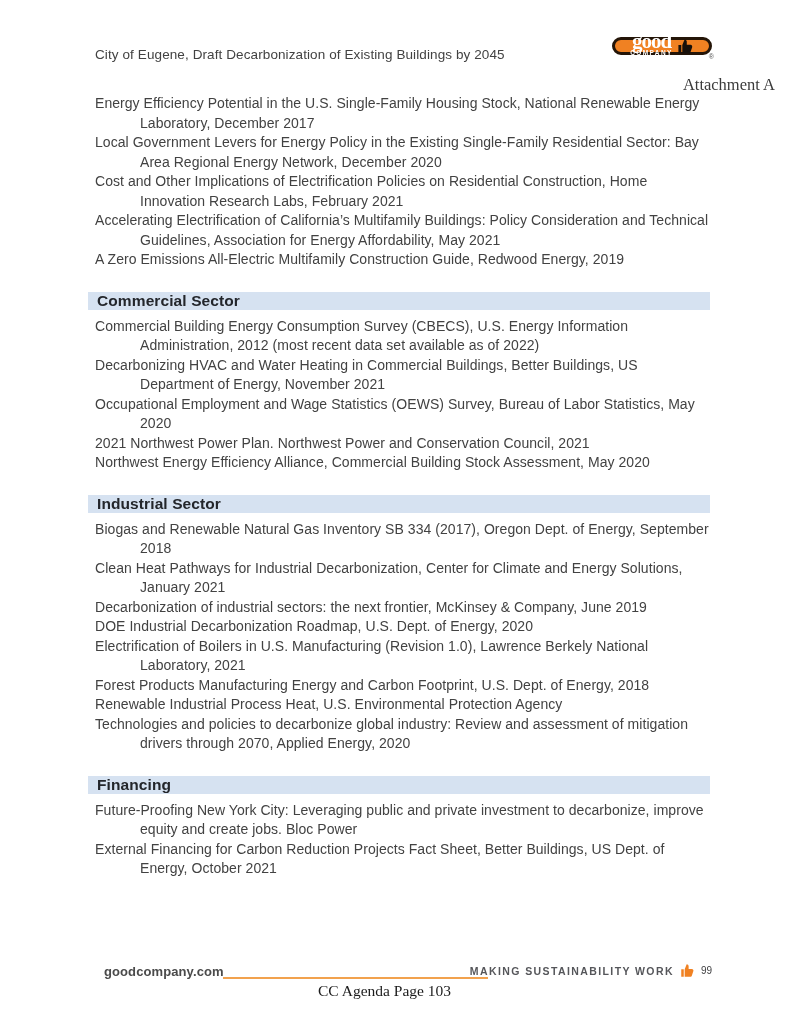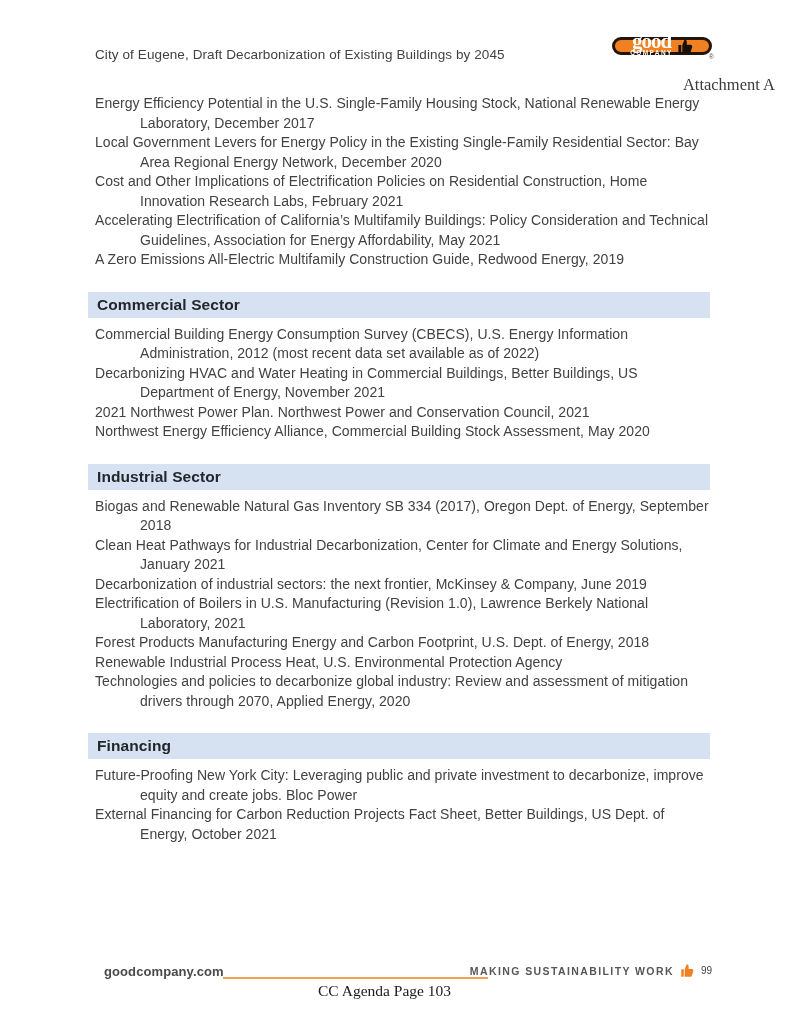--- a/index.html
+++ b/index.html
@@ -34,21 +34,21 @@
   
   .content { position:absolute; left:88px; top:94px; width:622px; }
   .ref-list {
     margin:0; padding:0; list-style:none;
     font-size:14px; line-height:19.5px; color:#424242; letter-spacing:0.05px;
   }
   .ref-list li { padding-left:52px; text-indent:-45px; }
   .ref-list.after-bar { margin-top:7px; }
 
   .section-bar {
-    margin-top:22px; height:26px; background:#D6E2F1;
+    margin-top:22px; height:18px; background:#D6E2F1;
     display:flex; align-items:center; padding-left:9px; box-sizing:border-box;
   }
   .section-bar span {
     font-size:15.5px; font-weight:bold; color:#23262b; letter-spacing:0.1px;
   }
 
   
   .footer-site { position:absolute; left:104px; top:964px; font-size:13px; font-weight:bold; color:#4a4a4a; letter-spacing:0.1px; }
   .footer-line { position:absolute; left:223px; top:977px; width:265px; height:2px; background:#F2A24E; }
   .footer-right { position:absolute; right:88px; top:963px; display:flex; align-items:center; gap:6px; }
@@ -89,31 +89,33 @@
       <li>Accelerating Electrification of California’s Multifamily Buildings: Policy Consideration and Technical Guidelines, Association for Energy Affordability, May 2021</li>
       <li>A Zero Emissions All-Electric Multifamily Construction Guide, Redwood Energy, 2019</li>
     </ul>
 
     <div class="section-bar">
       <span>Commercial Sector</span>
     </div>
     <ul class="ref-list after-bar">
       <li>Commercial Building Energy Consumption Survey (CBECS), U.S. Energy Information Administration, 2012 (most recent data set available as of 2022)</li>
       <li>Decarbonizing HVAC and Water Heating in Commercial Buildings, Better Buildings, US Department of Energy, November 2021</li>
+      <li>Occupational Employment and Wage Statistics (OEWS) Survey, Bureau of Labor Statistics, May 2020</li>
       <li>2021 Northwest Power Plan. Northwest Power and Conservation Council, 2021</li>
       <li>Northwest Energy Efficiency Alliance, Commercial Building Stock Assessment, May 2020</li>
     </ul>
 
     <div class="section-bar">
       <span>Industrial Sector</span>
     </div>
     <ul class="ref-list after-bar">
       <li>Biogas and Renewable Natural Gas Inventory SB 334 (2017), Oregon Dept. of Energy, September 2018</li>
       <li>Clean Heat Pathways for Industrial Decarbonization, Center for Climate and Energy Solutions, January 2021</li>
       <li>Decarbonization of industrial sectors: the next frontier, McKinsey &amp; Company, June 2019</li>
+      <li>DOE Industrial Decarbonization Roadmap, U.S. Dept. of Energy, 2020</li>
       <li>Electrification of Boilers in U.S. Manufacturing (Revision 1.0), Lawrence Berkely National Laboratory, 2021</li>
       <li>Forest Products Manufacturing Energy and Carbon Footprint, U.S. Dept. of Energy, 2018</li>
       <li>Renewable Industrial Process Heat, U.S. Environmental Protection Agency</li>
       <li>Technologies and policies to decarbonize global industry: Review and assessment of mitigation drivers through 2070, Applied Energy, 2020</li>
     </ul>
 
     <div class="section-bar">
       <span>Financing</span>
     </div>
     <ul class="ref-list after-bar">

